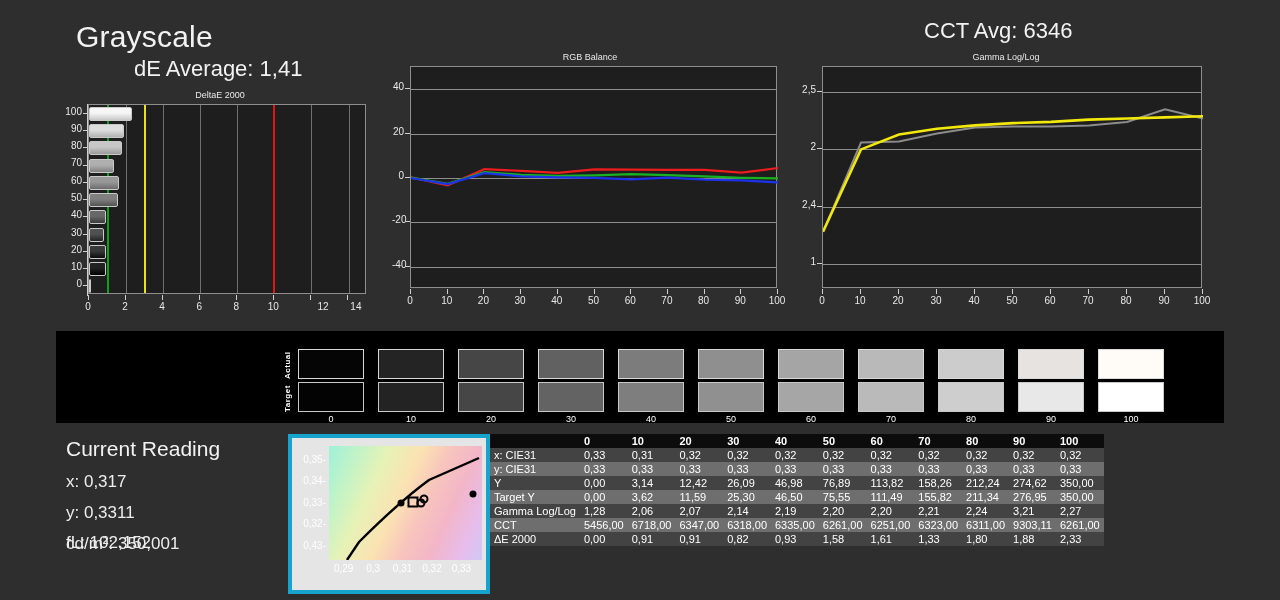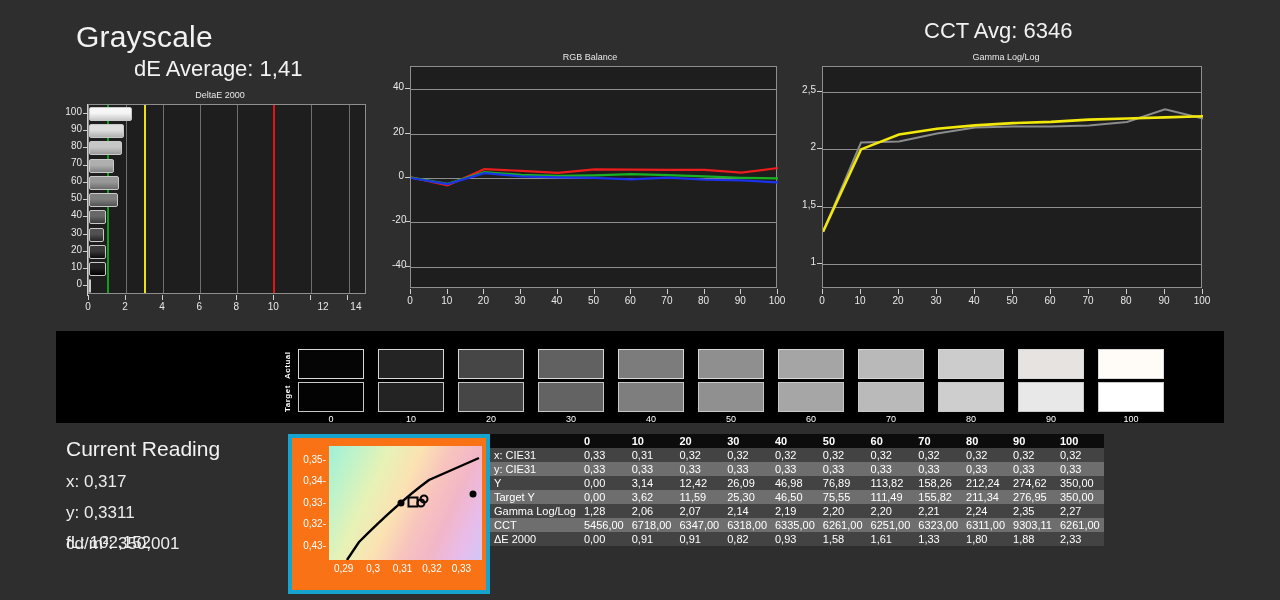--- a/index.html
+++ b/index.html
@@ -85,21 +85,21 @@
   }
   .cr-line {
     position: absolute; left: 66px;
     font-size: 17px; color: #ededed; white-space: nowrap;
   }
 
   
   .cie-outer {
     position: absolute; left: 288px; top: 434px;
     width: 202px; height: 160px;
-    background: #f97316;
+    background: #e5e5e5;
     border: 4px solid #16a3cd;
   }
   .cie-plot {
     position: absolute; left: 37px; top: 8px;
     width: 153px; height: 114px;
     background: linear-gradient(115deg,
         #9ff0d9 0%, #bff3c9 14%, #e7f2b6 30%,
         #fbe2b2 46%, #f8c4bd 60%, #f2b6c8 74%,
         #e8bcea 88%, #cfc8f7 100%);
   }
@@ -275,21 +275,21 @@
         <div class="gridline h" style="top:196.8px;background:#8e8e8e;"></div>
         <svg width="380" height="222" style="position:absolute;left:0;top:0;">
           <polyline points="0.0,164.8 38.0,75.5 76.0,74.4 114.0,66.4 152.0,60.6 190.0,59.5 228.0,59.5 266.0,58.4 304.0,54.9 342.0,42.3 380.0,51.5" fill="none" stroke="#8c8c8c" stroke-width="2"></polyline>
           <polyline points="0.0,164.8 38.0,82.4 76.0,67.5 114.0,61.8 152.0,58.4 190.0,56.1 228.0,54.9 266.0,52.6 304.0,51.5 342.0,50.4 380.0,49.2" fill="none" stroke="#f2e80c" stroke-width="2.6"></polyline>
         </svg>
       </div>
   <div class="tick-lbl" style="left:0px;width:16px;text-align:right;top:32.2px;">2,5</div>
       <div class="tick-mark" style="left:17px;top:39.2px;width:5px;height:1px;"></div>
       <div class="tick-lbl" style="left:0px;width:16px;text-align:right;top:89.4px;">2</div>
       <div class="tick-mark" style="left:17px;top:96.4px;width:5px;height:1px;"></div>
-      <div class="tick-lbl" style="left:0px;width:16px;text-align:right;top:146.6px;">1,5</div>
+      <div class="tick-lbl" style="left:0px;width:16px;text-align:right;top:146.6px;">2,4</div>
       <div class="tick-mark" style="left:17px;top:153.6px;width:5px;height:1px;"></div>
       <div class="tick-lbl" style="left:0px;width:16px;text-align:right;top:203.8px;">1</div>
       <div class="tick-mark" style="left:17px;top:210.8px;width:5px;height:1px;"></div>
       <div class="tick-lbl" style="left:8.0px;top:243px;width:28px;text-align:center;">0</div>
       <div class="tick-mark" style="left:22.0px;top:237px;width:1px;height:5px;"></div>
       <div class="tick-lbl" style="left:46.0px;top:243px;width:28px;text-align:center;">10</div>
       <div class="tick-mark" style="left:60.0px;top:237px;width:1px;height:5px;"></div>
       <div class="tick-lbl" style="left:84.0px;top:243px;width:28px;text-align:center;">20</div>
       <div class="tick-mark" style="left:98.0px;top:237px;width:1px;height:5px;"></div>
       <div class="tick-lbl" style="left:122.0px;top:243px;width:28px;text-align:center;">30</div>
@@ -455,21 +455,21 @@
           <td class="rowlabel">Gamma Log/Log</td>
           <td class="num">1,28</td>
           <td class="num">2,06</td>
           <td class="num">2,07</td>
           <td class="num">2,14</td>
           <td class="num">2,19</td>
           <td class="num">2,20</td>
           <td class="num">2,20</td>
           <td class="num">2,21</td>
           <td class="num">2,24</td>
-          <td class="num">2,35</td>
+          <td class="num">3,21</td>
           <td class="num">2,27</td>
         </tr>
         <tr class="even">
           <td class="rowlabel">CCT</td>
           <td class="num">5456,00</td>
           <td class="num">6718,00</td>
           <td class="num">6347,00</td>
           <td class="num">6318,00</td>
           <td class="num">6335,00</td>
           <td class="num">6261,00</td>

